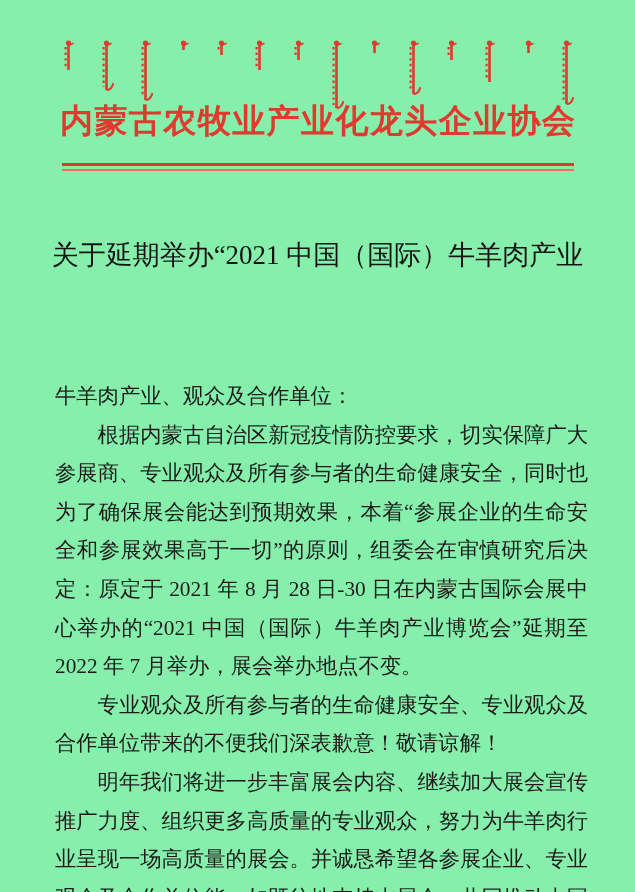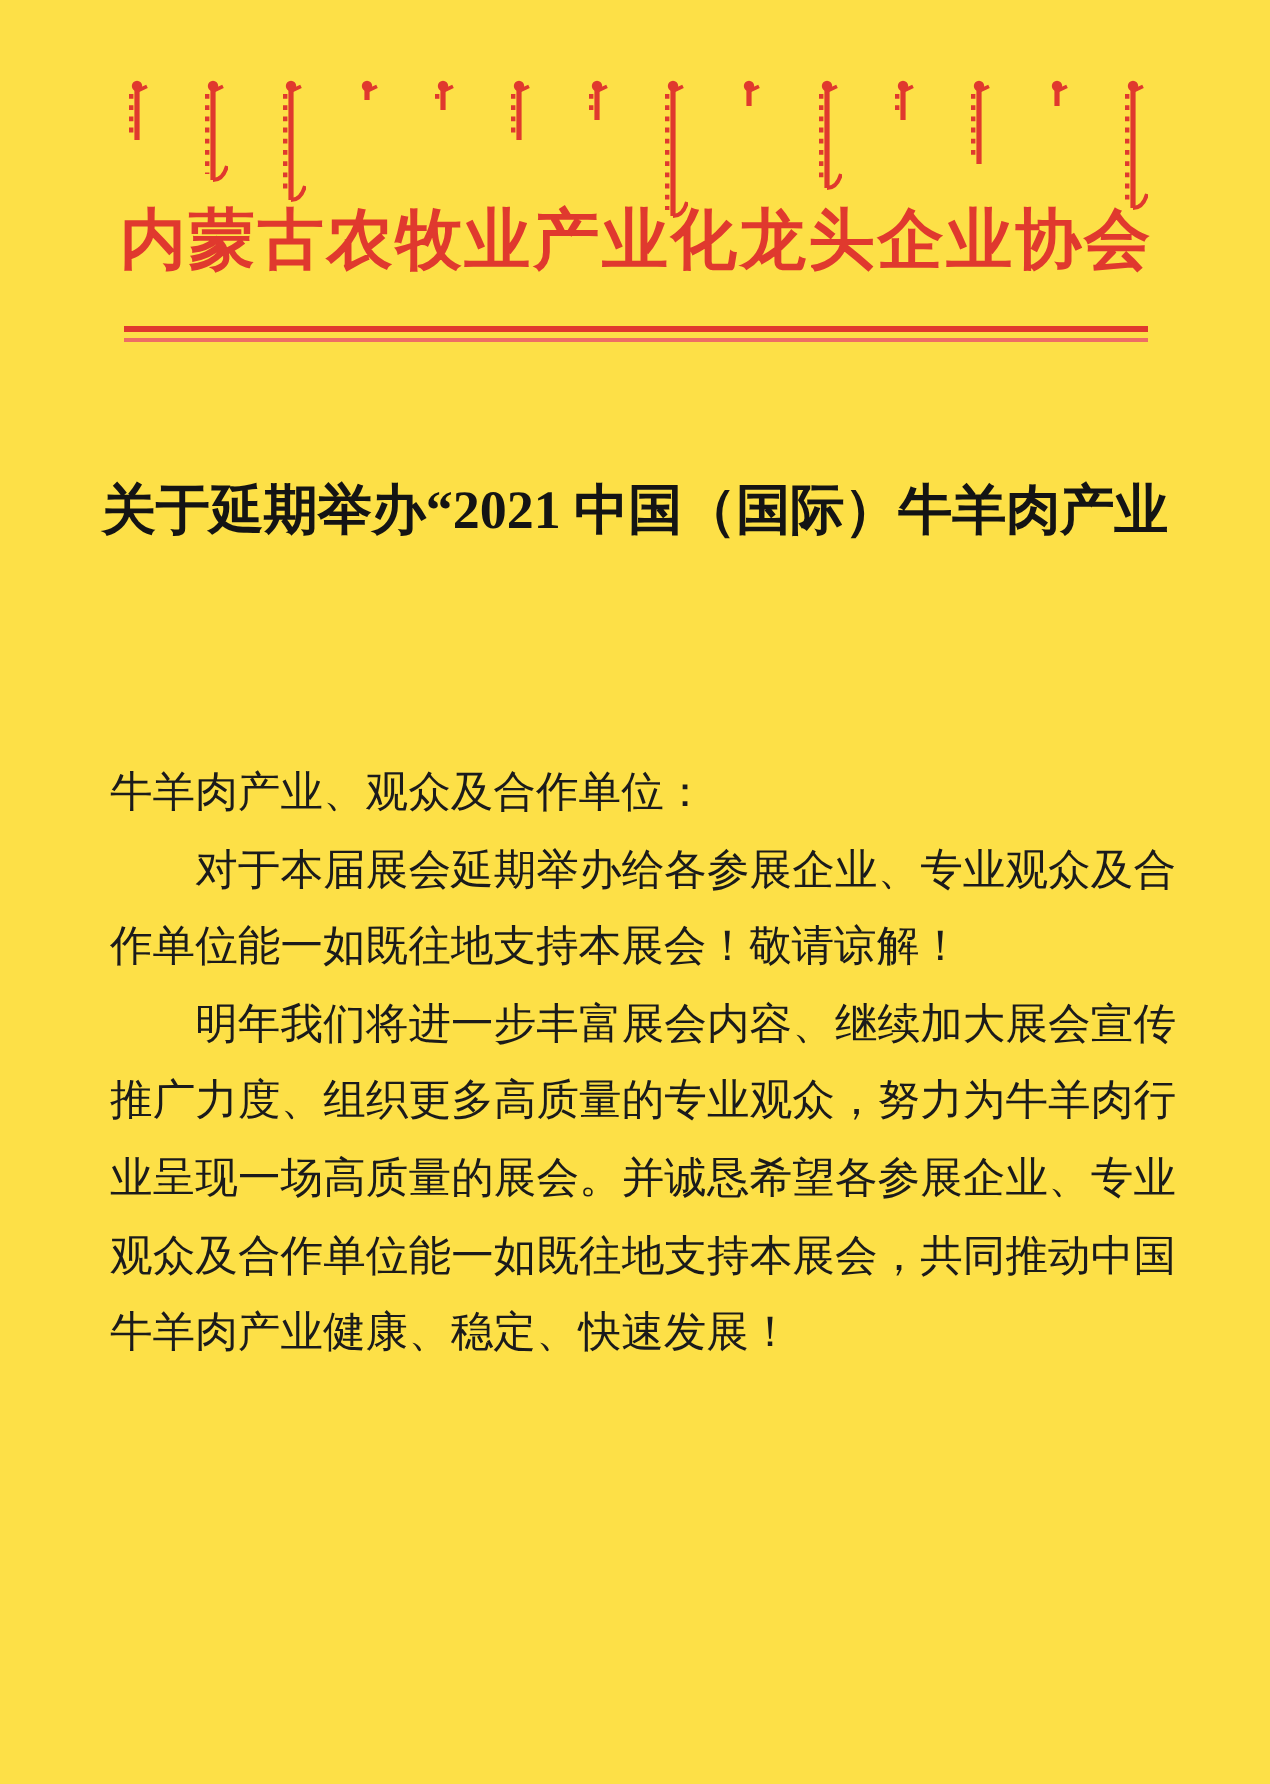--- a/index.html
+++ b/index.html
@@ -1,20 +1,20 @@
 <!DOCTYPE html>
 <html><head>
 <meta charset="utf-8">
 <style>
   html, body { margin: 0; padding: 0; background: #ffffff; }
   .page {
     position: relative;
     width: 635px;
     height: 892px;
-    background: #fde047;
+    background: #86efac;
     font-family: "Liberation Serif", "DejaVu Serif", serif;
     overflow: hidden;
   }
   
   .mongolian {
     position: absolute;
     top: 40px;
     left: 62px;
     width: 512px;
     height: 74px;
@@ -47,21 +47,21 @@
     border-top: 3px solid #e0392e;
     border-bottom: 2px solid #ee6e64;
   }
   
   .doc-title {
     position: absolute;
     top: 228px;
     left: 0;
     width: 635px;
     text-align: center;
-    font-weight: bold;
+    font-weight: normal;
     font-size: 27px;
     color: #141414;
     line-height: 54px;
   }
   
   .body-block {
     position: absolute;
     top: 377px;
     left: 55px;
     width: 533px;
@@ -170,17 +170,18 @@
   <div class="org-name">内蒙古农牧业产业化龙头企业协会</div>
 
   <div class="rule"></div>
 
   <div class="doc-title">
     <div>关于延期举办“2021 中国（国际）牛羊肉产业</div>
   </div>
 
   <div class="body-block">
     <p class="salutation">牛羊肉产业、观众及合作单位：</p>
-    <p class="para">对于本届展会延期举办给各参展企业、专业观众及合作单位能一如既往地支持本展会！敬请谅解！</p>
+    <p class="para">根据内蒙古自治区新冠疫情防控要求，切实保障广大参展商、专业观众及所有参与者的生命健康安全，同时也为了确保展会能达到预期效果，本着“参展企业的生命安全和参展效果高于一切”的原则，组委会在审慎研究后决定：原定于 2021 年 8 月 28 日-30 日在内蒙古国际会展中心举办的“2021 中国（国际）牛羊肉产业博览会”延期至 2022 年 7 月举办，展会举办地点不变。</p>
+    <p class="para">专业观众及所有参与者的生命健康安全、专业观众及合作单位带来的不便我们深表歉意！敬请谅解！</p>
     <p class="para">明年我们将进一步丰富展会内容、继续加大展会宣传推广力度、组织更多高质量的专业观众，努力为牛羊肉行业呈现一场高质量的展会。并诚恳希望各参展企业、专业观众及合作单位能一如既往地支持本展会，共同推动中国牛羊肉产业健康、稳定、快速发展！</p>
   </div>
 
 </div>
 
 </body></html>

